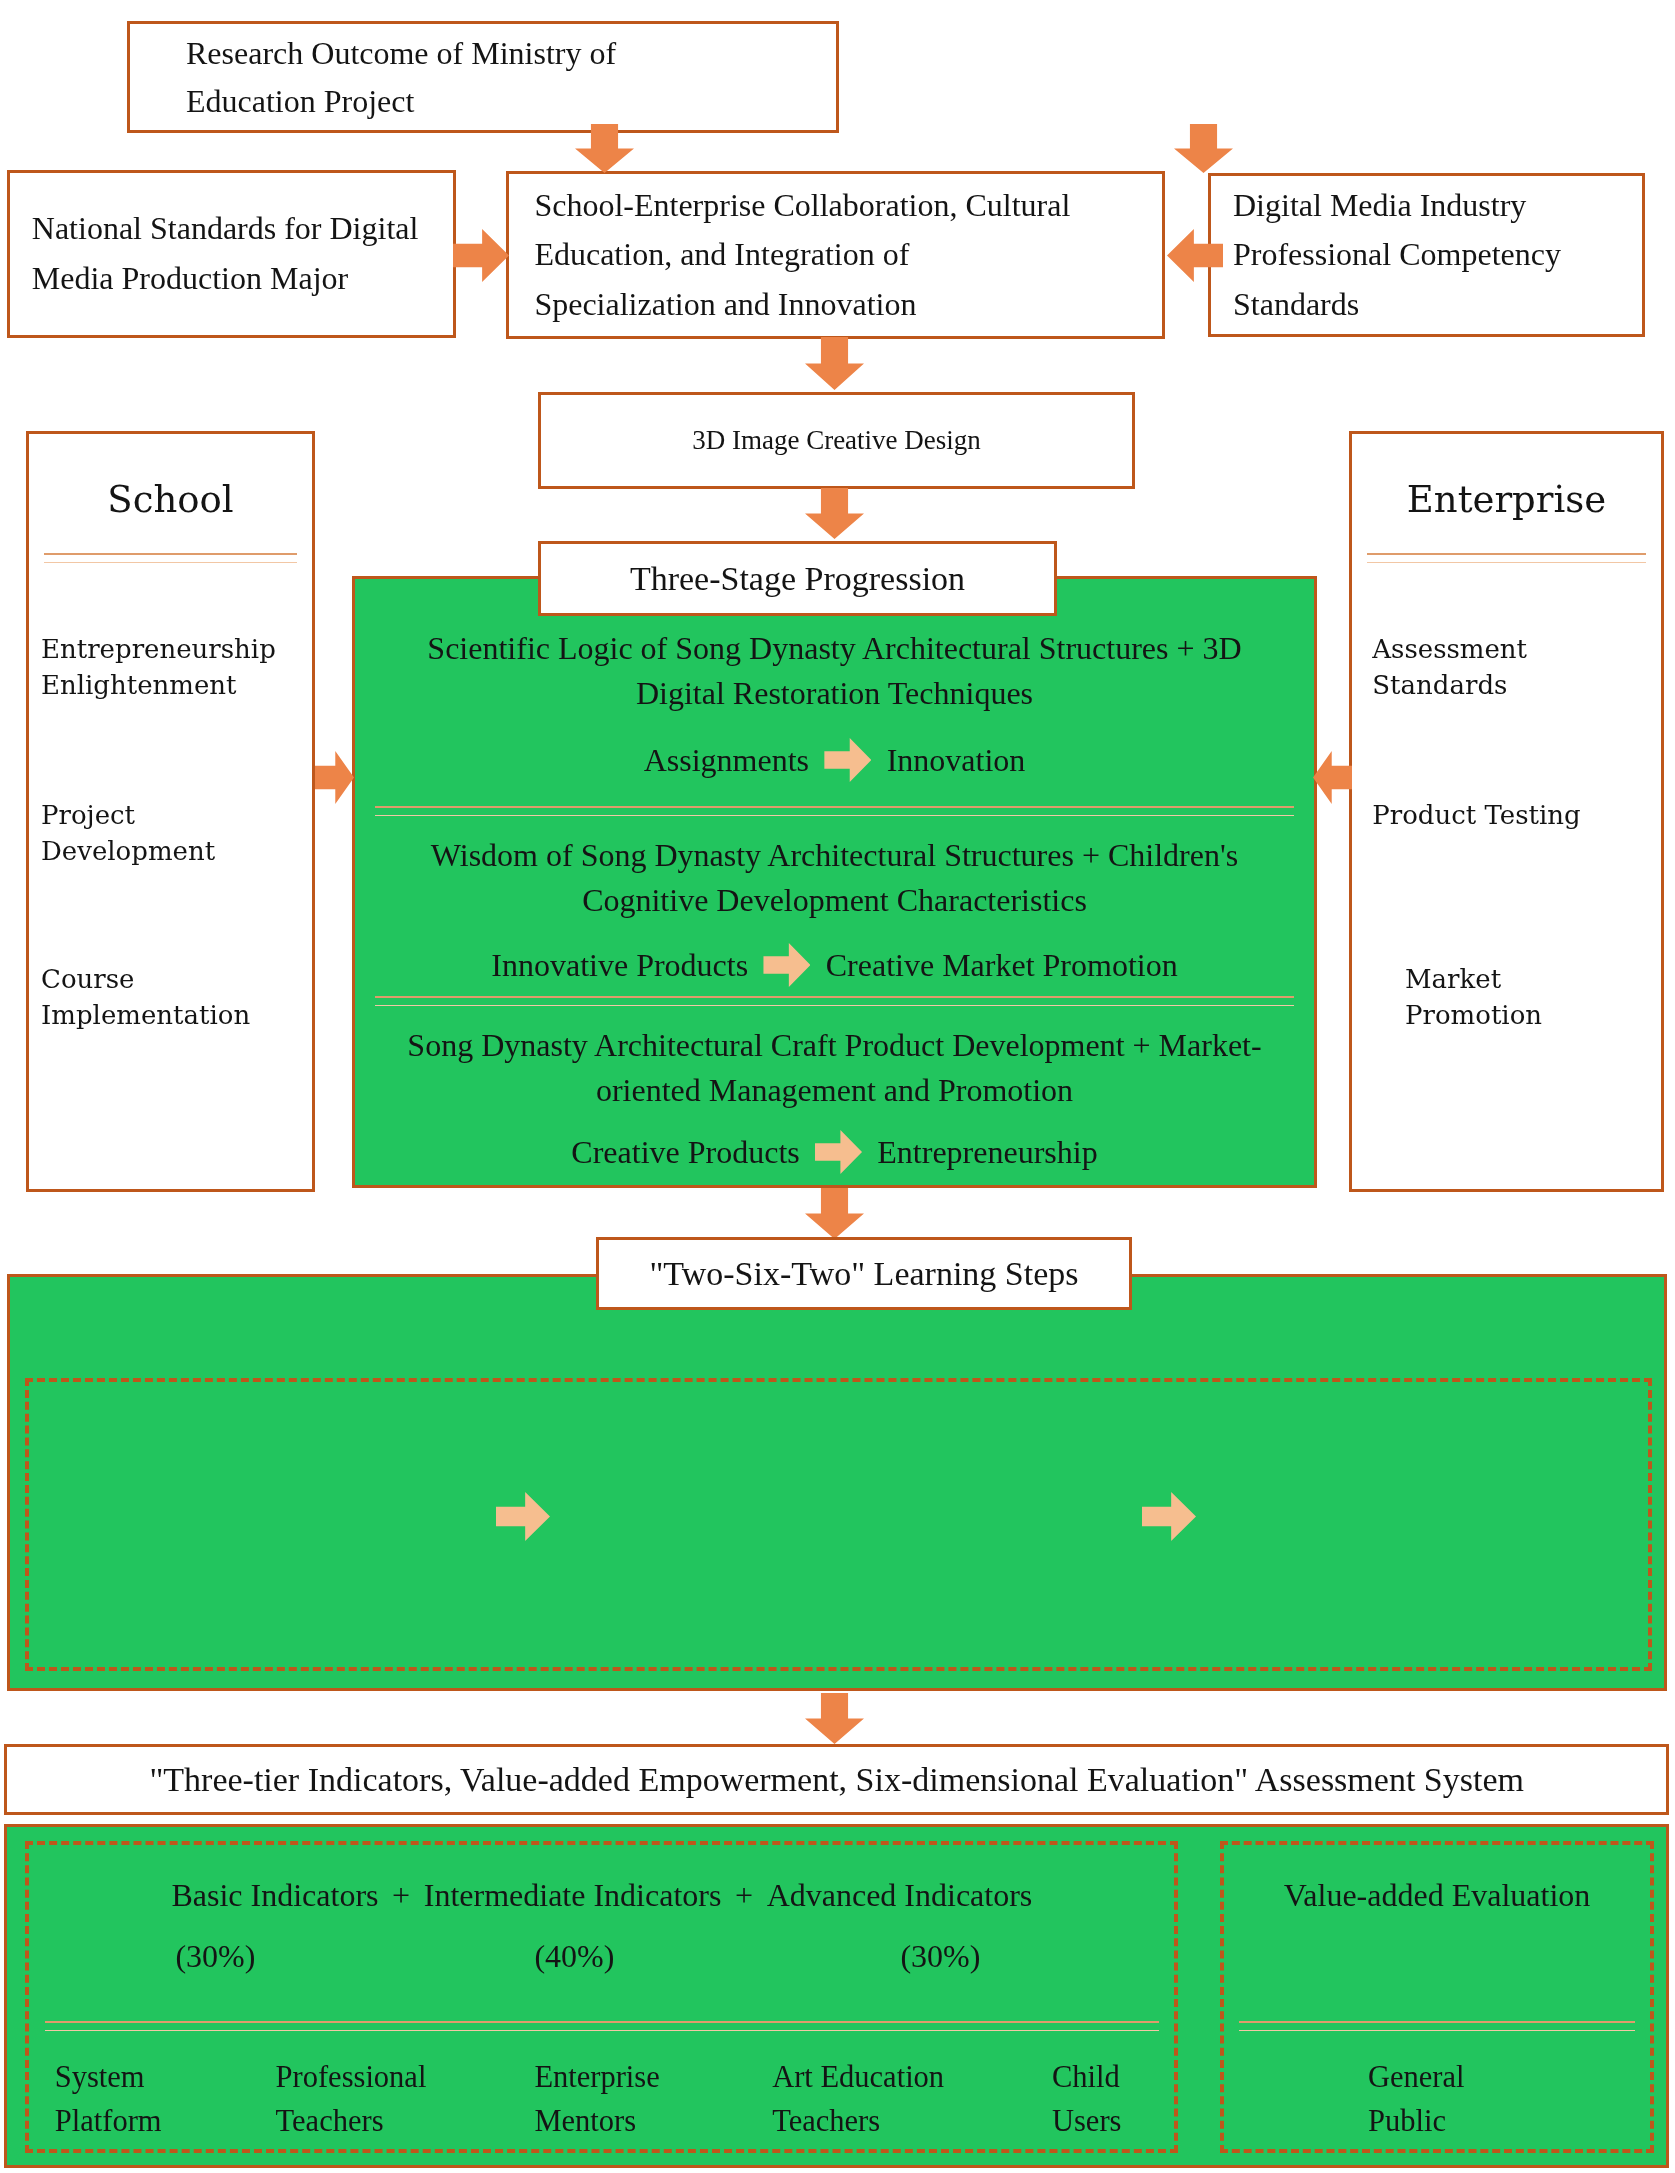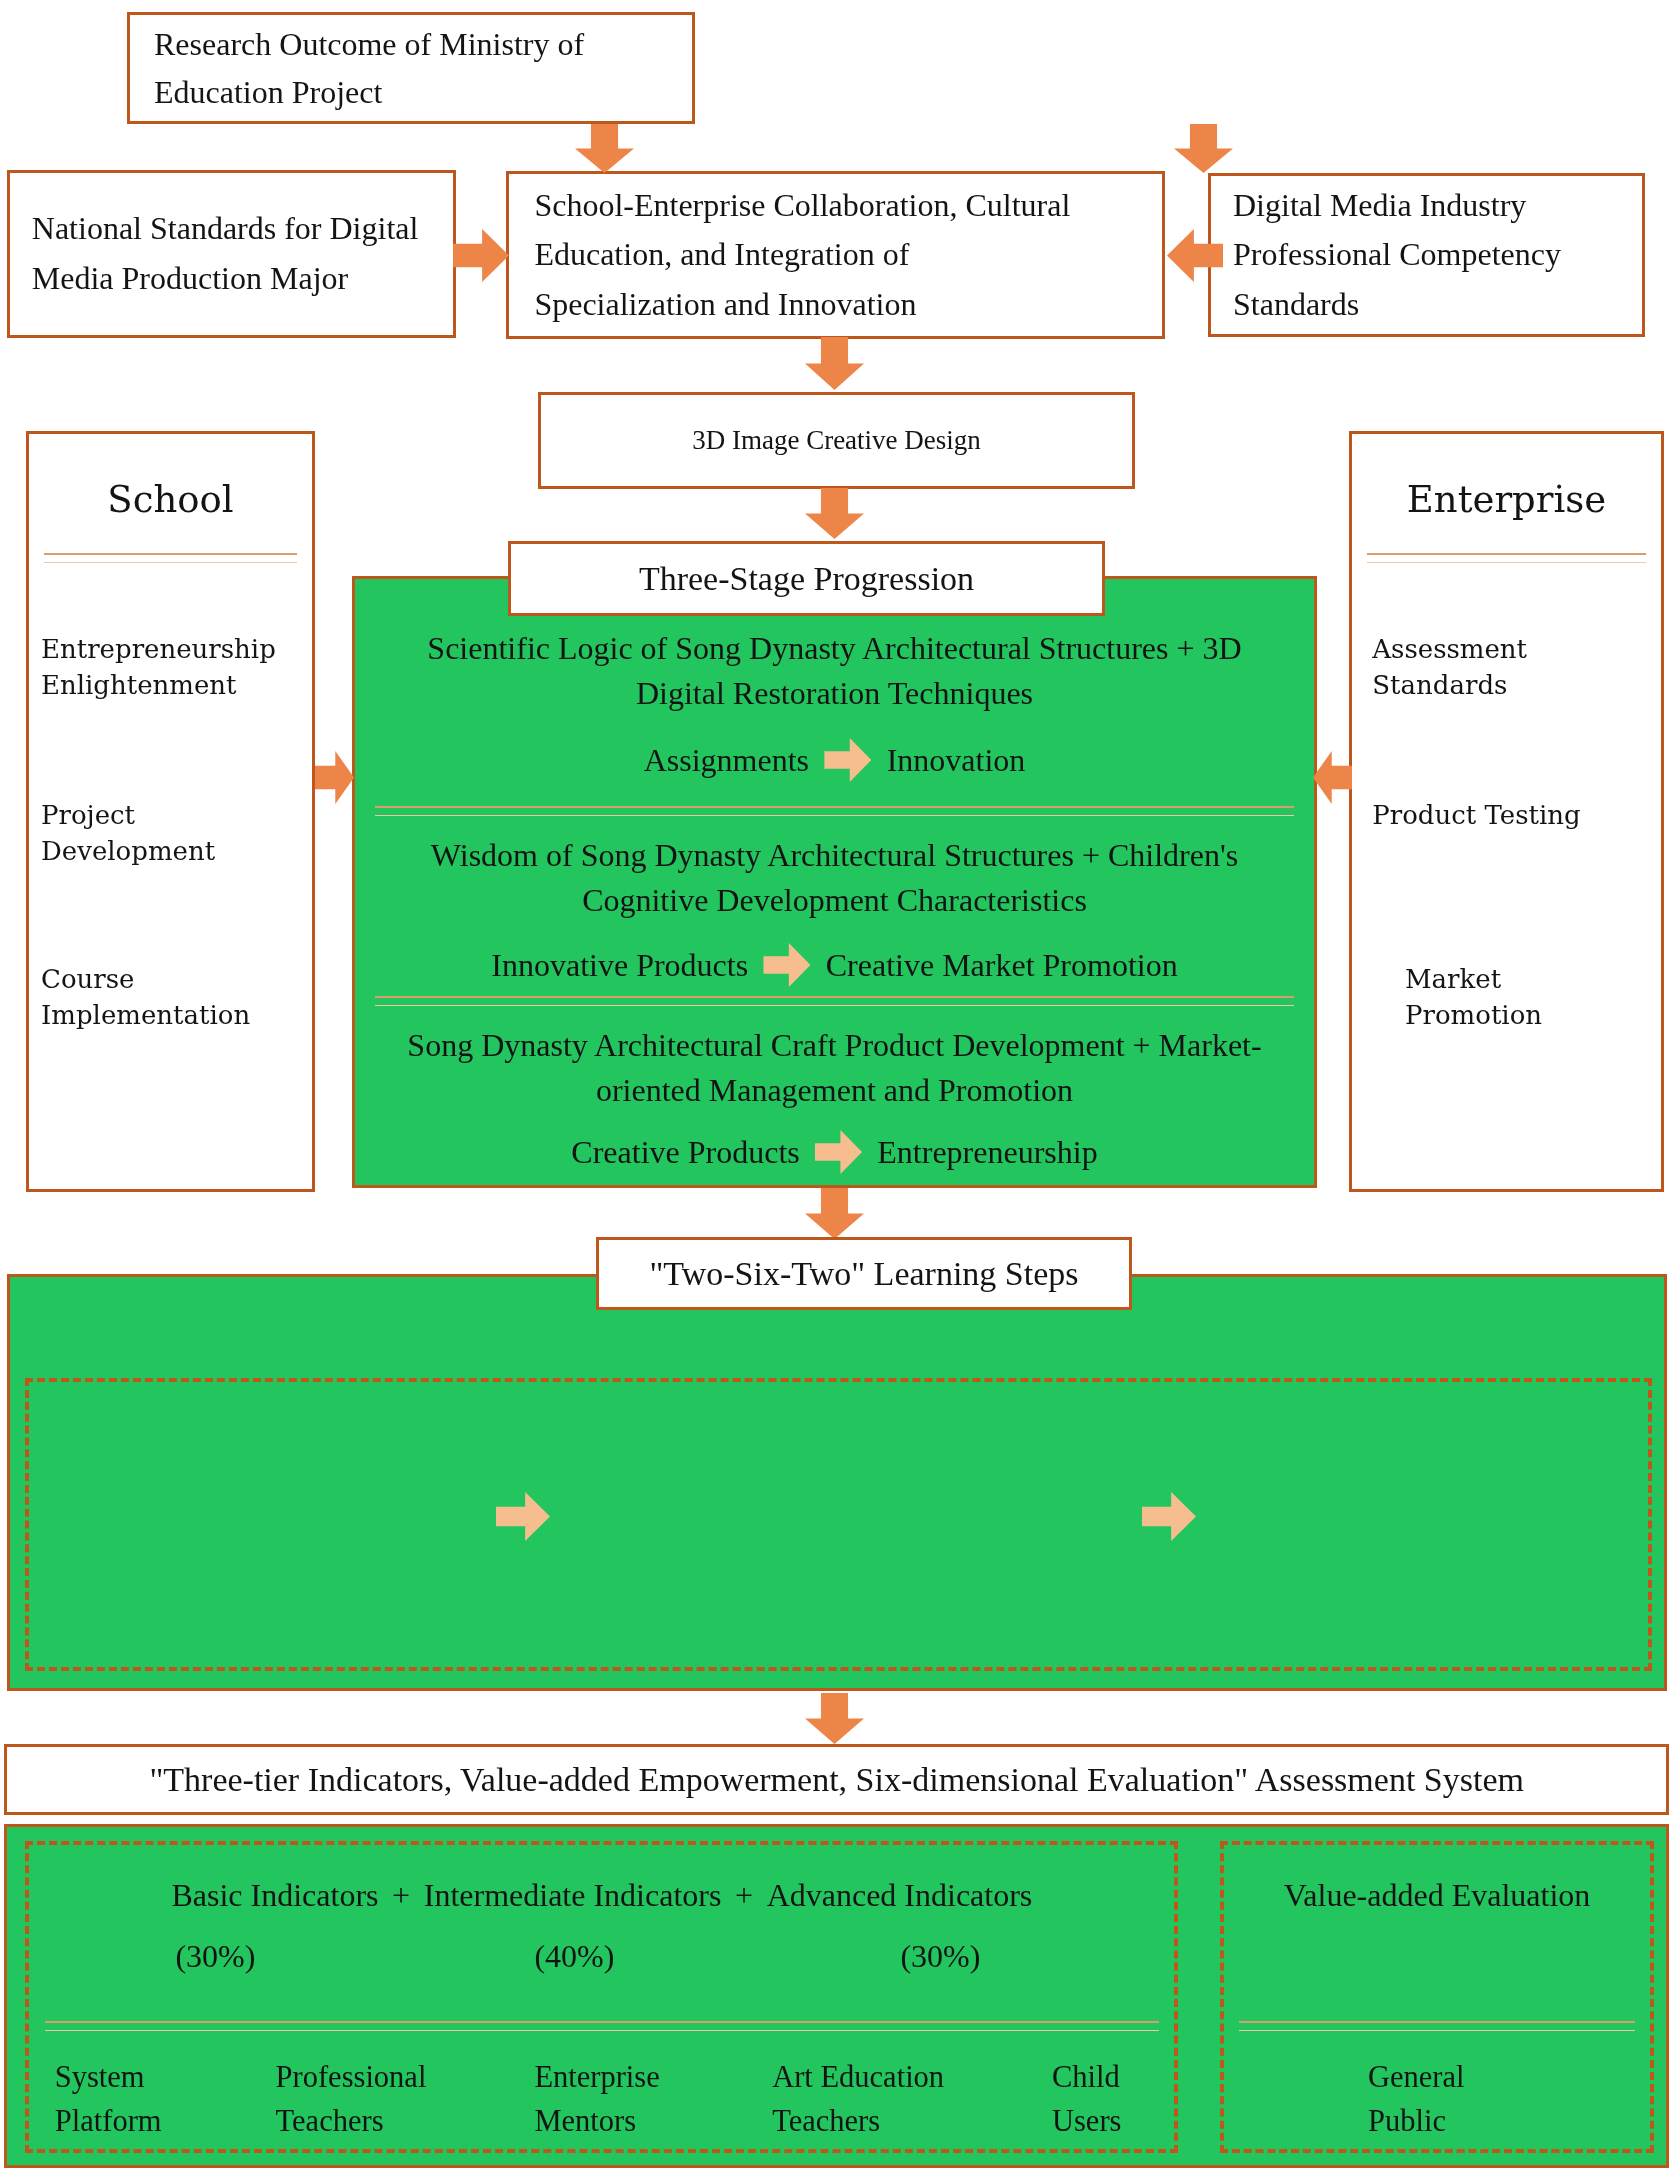--- a/index.html
+++ b/index.html
@@ -38,21 +38,21 @@
   .list{position:absolute;font-size:34px;line-height:1.45;}
   .phase-label{position:absolute;text-align:center;font-size:32px;letter-spacing:0.8px;}
   .role{font-size:30.5px;line-height:1.45;text-align:left;}
   .pct{position:absolute;font-size:32px;text-align:center;}
 </style>
 </head>
 <body>
 
 <div id="canvas">
 
-  <div class="box vcenter" style="left:127px;top:12px;width:568px;height:112px;">
+  <div class="box vcenter" style="left:127px;top:21px;width:712px;height:112px;padding-left:32px;">
     <div style="font-size:32px;line-height:1.5;padding-left:24px;width:542px;">Research Outcome of Ministry of Education Project</div>
   </div>
   <div class="arrow-down" style="left:575px;top:124px;width:59px;height:49px;"></div>
   <div class="arrow-down" style="left:1174px;top:124px;width:59px;height:49px;"></div>
 
   <div class="box vcenter" style="left:6.8px;top:170px;width:449px;height:168px;">
     <div style="font-size:32px;line-height:1.55;padding-left:22px;width:398px;">National Standards for Digital Media Production Major</div>
   </div>
   <div class="box vcenter" style="left:506px;top:171px;width:659px;height:168px;">
     <div style="font-size:32px;line-height:1.55;padding-left:25.4px;width:559px;">School-Enterprise Collaboration, Cultural Education, and Integration of Specialization and Innovation</div>
@@ -62,21 +62,21 @@
   </div>
   <div class="arrow-right" style="left:453px;top:229px;width:56px;height:53px;"></div>
   <div class="arrow-left" style="left:1167px;top:229px;width:56px;height:53px;"></div>
 
   <div class="arrow-down" style="left:805px;top:337px;width:59px;height:53px;"></div>
   <div class="box hcenter" style="left:538px;top:392px;width:597px;height:97px;">
     <div style="font-size:27px;">3D Image Creative Design</div>
   </div>
   <div class="arrow-down" style="left:805px;top:488px;width:59px;height:51px;"></div>
 
-  <div class="box hcenter" style="left:508px;top:541px;width:597px;height:75px;z-index:3;">
+  <div class="box hcenter" style="left:538px;top:541px;width:519px;height:75px;z-index:3;">
     <div style="font-size:34px;">Three-Stage Progression</div>
   </div>
   <div class="container" style="left:352px;top:576px;width:965px;height:612px;">
     <div class="stage-desc" style="top:47px;">
       <span style="max-width:864px;">Scientific Logic of Song Dynasty Architectural Structures + 3D Digital Restoration Techniques</span>
     </div>
     <div class="stage-row" style="top:159px;">
       <span>Assignments</span>
       <span class="parrow" style="width:47px;height:44px;display:inline-block;"></span>
       <span>Innovation</span>

